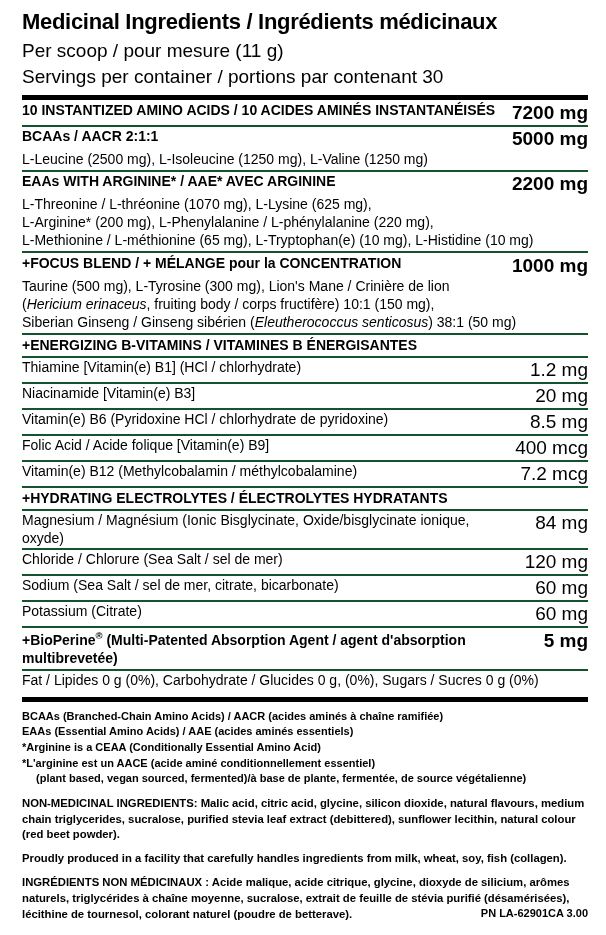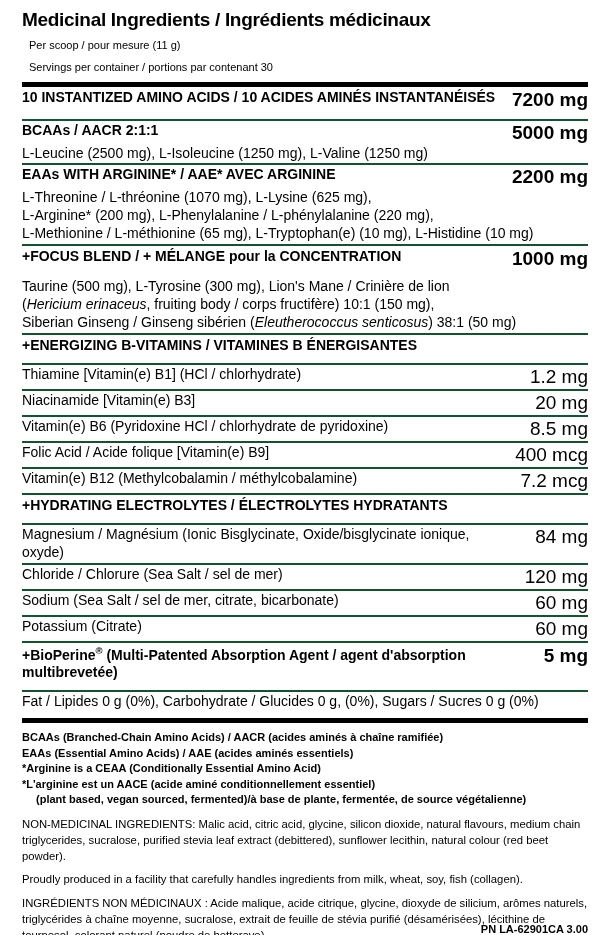--- a/index.html
+++ b/index.html
@@ -12,70 +12,70 @@
     color: #000000;
     -webkit-font-smoothing: antialiased;
   }
   .panel {
     width: 606px;
     height: 935px;
     padding: 8px 18px 6px 22px;
     position: relative;
   }
   .title {
-    font-size: 19px;
+    font-size: 22px;
     font-weight: bold;
     letter-spacing: -0.3px;
     line-height: 1.1;
     margin: 2px 0 4px 0;
     white-space: nowrap;
   }
   .subline {
-    font-size: 11px;
+    font-size: 19px;
     line-height: 1.35;
-    margin: 7px;
+    margin: 0;
   }
   .rule-thick { border-top: 5px solid #000; margin-top: 6px; }
 
   table.facts { width: 100%; border-collapse: collapse; }
   table.facts td { vertical-align: top; padding: 0; }
   td.amt { text-align: right; white-space: nowrap; font-size: 19px; padding-left: 6px; }
 
   .row { font-size: 14px; line-height: 1.28; }
   .b { font-weight: bold; }
   .i { font-style: italic; }
 
   
   .ind0 { padding-left: 0px; }
   .ind1 { padding-left: 14px; }
   .ind2 { padding-left: 26px; }
 
-  tr.headrow td { padding-top: 2px; padding-bottom: 8px; }
+  tr.headrow td { padding-top: 2px; padding-bottom: 1px; }
   tr.subrow td { padding-top: 1px; padding-bottom: 1px; }
   tr.detail td { padding-top: 0px; padding-bottom: 1px; }
 
   .hairline td { border-top: 2px solid #14532d; }
 
   .fine {
     font-size: 11px;
     line-height: 1.42;
     font-weight: bold;
   }
   .fine .ind { padding-left: 14px; display:inline-block; }
   .notes {
     font-size: 11.3px;
     line-height: 1.40;
-    font-weight: normal;
+    font-weight: bold;
     margin-top: 9px;
   }
   .notes p { margin: 0 0 8px 0; }
   .pn {
     position: absolute;
     right: 18px;
-    bottom: 0;
+    bottom: 16px;
     font-size: 11px;
     font-weight: bold;
   }
   sup { font-size: 0.68em; vertical-align: super; }
 </style>
 </head>
 <body>
 
 <div class="panel">
 

